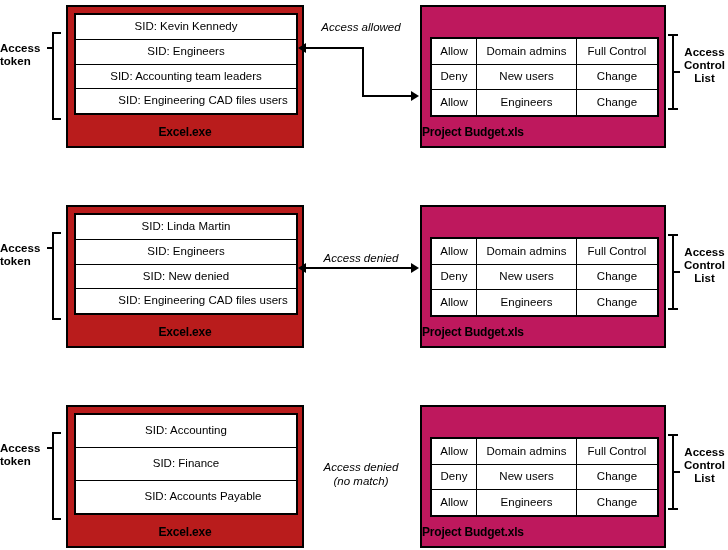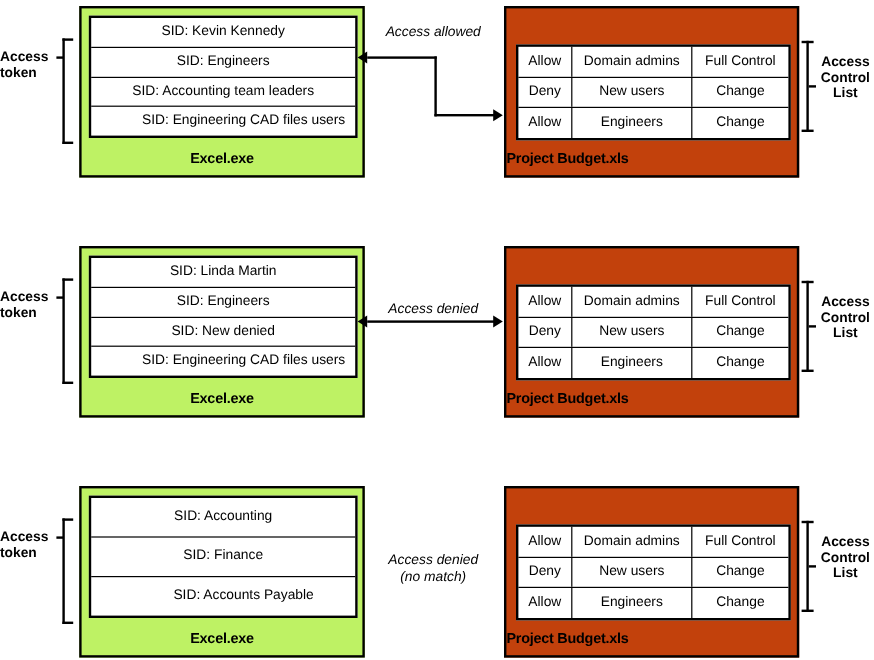--- a/index.html
+++ b/index.html
@@ -21,21 +21,21 @@
 
   
   .row { position: absolute; left: 0; width: 728px; height: 160px; }
 
   
   .proc-box {
     position: absolute;
     left: 66px; top: 5px;
     width: 234px; height: 139px;
     border: 2px solid #000;
-    background: #bef264;
+    background: #b91c1c;
   }
   .token-table {
     position: absolute;
     left: 6px; top: 6px;
     width: 220px; height: 98px;
     border: 2px solid #000;
     background: #fff;
     display: flex;
     flex-direction: column;
   }
@@ -85,21 +85,21 @@
     height: 2px;
     background: #000;
   }
 
   
   .res-box {
     position: absolute;
     left: 420px; top: 5px;
     width: 242px; height: 139px;
     border: 2px solid #000;
-    background: #c2410c;
+    background: #be185d;
   }
   .acl-table {
     position: absolute;
     left: 8px; top: 30px;
     width: 225px; height: 76px;
     border: 2px solid #000;
     background: #fff;
     display: flex;
     flex-direction: column;
   }

